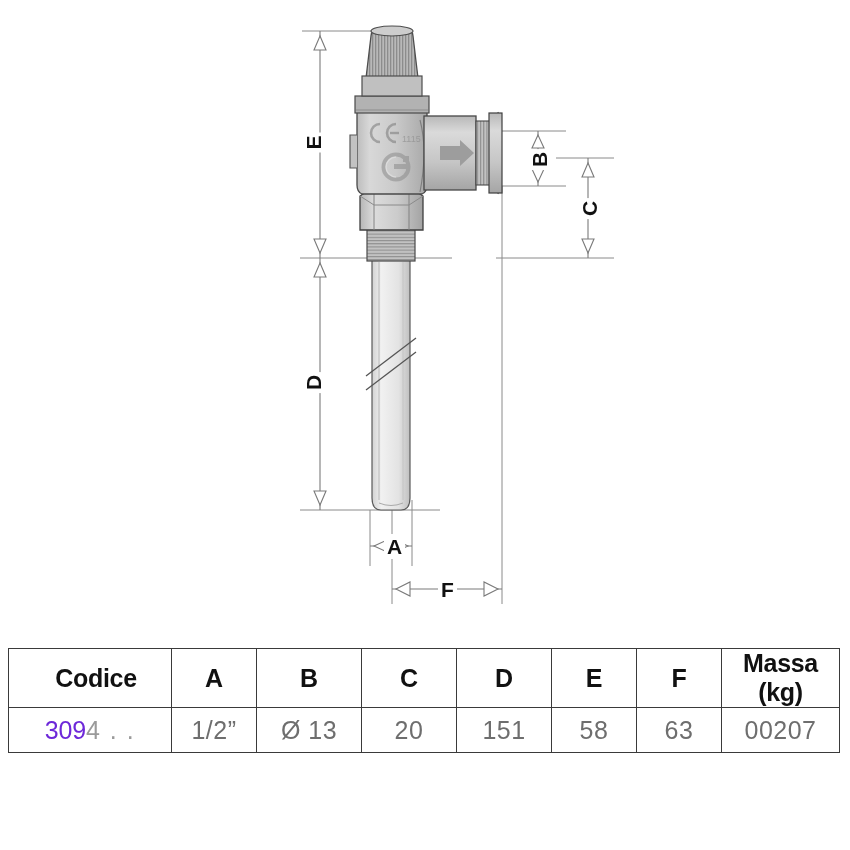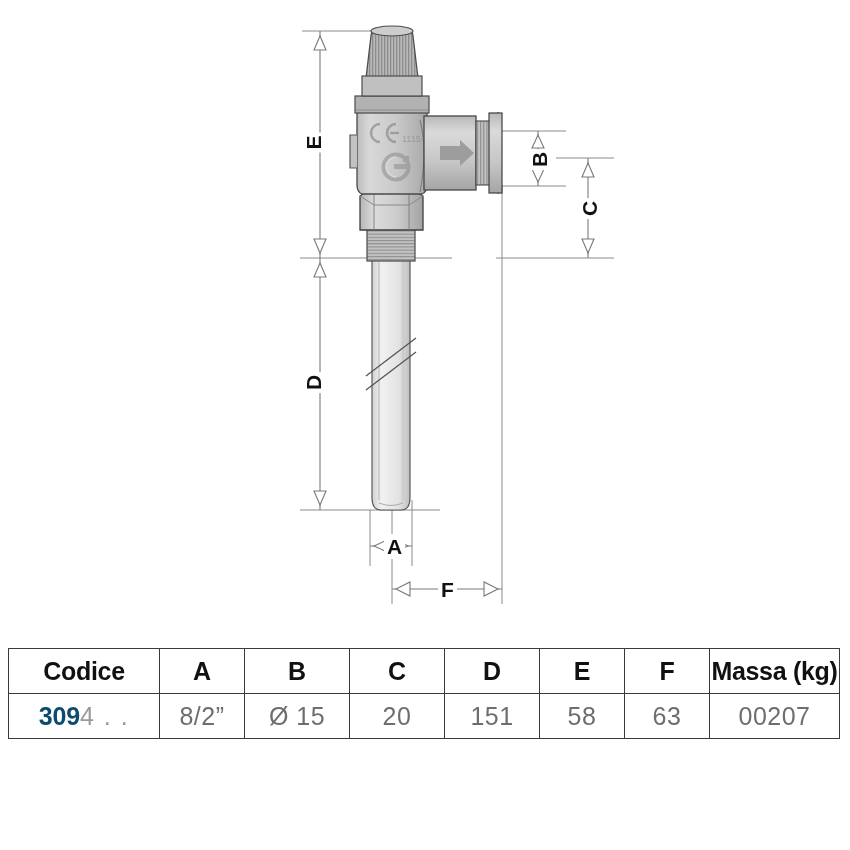--- a/index.html
+++ b/index.html
@@ -81,22 +81,22 @@
     font-family: "Liberation Sans", sans-serif;
     font-weight: normal;
     font-size: 25px;
     color: #6e6e6e;
     letter-spacing: 0.5px;
   }
   td.code-cell {
     letter-spacing: 0 !important;
   }
   .code-bold {
-    font-weight: bold;
-    color: #0c4a6e;
+    font-weight: normal;
+    color: #6d28d9;
     letter-spacing: -0.2px;
   }
   .code-rest {
     font-weight: normal;
     color: #9a9a9a;
     letter-spacing: 1.5px;
   }
 </style>
 </head>
 <body>
@@ -283,35 +283,35 @@
 
   <div class="dim-label rot" style="left:529px; top:147px;">B</div>
 
   <div class="dim-label rot" style="left:579px; top:196px;">C</div>
 </div>
 
 <div id="spec-table-wrap">
   <table class="spec">
     <thead>
       <tr>
-        <th style="width:150px;">Codice</th>
+        <th style="width:150px;padding-left:12px;">Codice</th>
         <th style="width:84px;">A</th>
         <th style="width:104px;">B</th>
         <th style="width:94px;">C</th>
         <th style="width:94px;">D</th>
         <th style="width:84px;">E</th>
         <th style="width:84px;">F</th>
         <th>Massa (kg)</th>
       </tr>
     </thead>
     <tbody>
       <tr>
         <td class="code-cell"><span class="code-bold">309</span><span class="code-rest">4 . .</span></td>
-        <td>8/2”</td>
-        <td>Ø 15</td>
+        <td>1/2”</td>
+        <td>Ø 13</td>
         <td>20</td>
         <td>151</td>
         <td>58</td>
         <td>63</td>
         <td>00207</td>
       </tr>
     </tbody>
   </table>
 </div>
 

